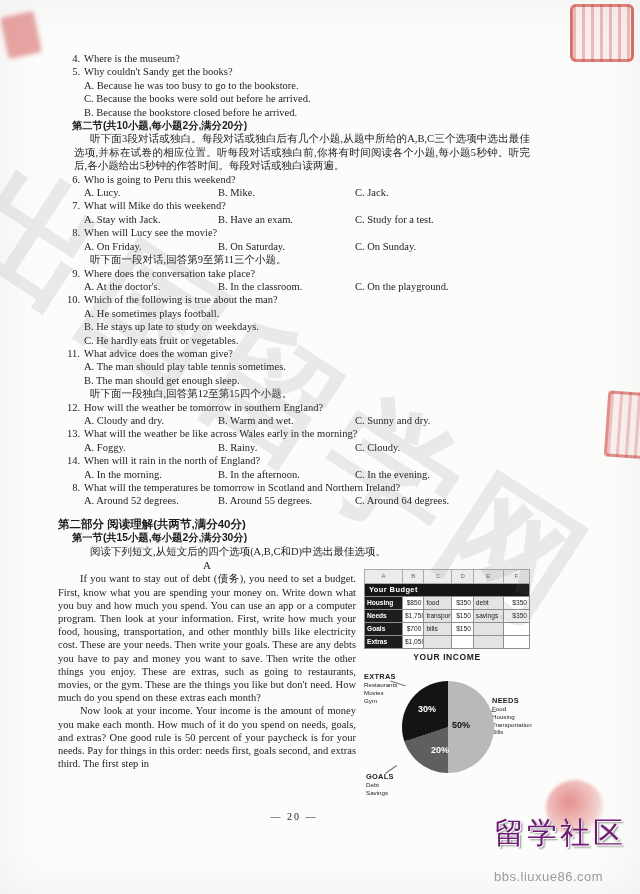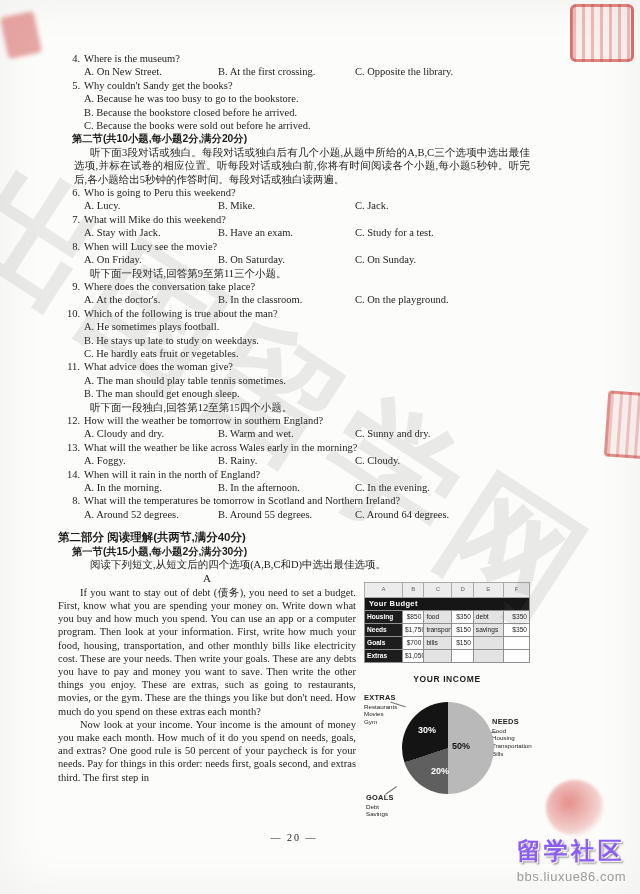--- a/index.html
+++ b/index.html
@@ -39,21 +39,21 @@
   
   table.budget { width:100%; border-collapse:collapse; table-layout:fixed; font-family:"Liberation Sans","DejaVu Sans",sans-serif; }
   table.budget th { border:1px solid #aaa; background:#ececec; color:#666; font-weight:normal; font-size:6px; height:9px; text-align:center; }
   table.budget td { border:1px solid #8f8f8f; font-size:6.6px; line-height:8px; padding:2px 2px; height:13px; overflow:hidden; white-space:nowrap; }
   table.budget td.title { background:#161616; color:#fff; font-size:7.5px; font-weight:bold; letter-spacing:.4px; padding:2px 4px; }
   table.budget td.c0 { background:#1d1d1d; color:#fff; font-weight:bold; }
   table.budget td.lab { background:#e3e3e3; }
   table.budget td.val { background:#fff; text-align:right; }
 
   
-  .pie-block { margin-top:10px; }
+  .pie-block { margin-top:2px; }
   .pie-title { text-align:center; font-family:"Liberation Sans","DejaVu Sans",sans-serif; font-weight:bold; font-size:8.5px; letter-spacing:.6px; }
   .pie-area { position:relative; height:134px; margin-top:4px; }
   .pie { position:absolute; left:38px; top:12px; width:92px; height:92px; border-radius:50%; }
   .pct { position:absolute; font-family:"Liberation Sans","DejaVu Sans",sans-serif; font-weight:bold; font-size:9px; }
   .pct-extras { left:16px; top:22px; color:#fff;text-align:right; }
   .pct-needs { left:50px; top:38px; color:#111; }
   .pct-goals { left:29px; top:63px; color:#fff; }
   .legend { position:absolute; font-family:"Liberation Sans","DejaVu Sans",sans-serif; font-size:6.2px; line-height:7.6px; color:#222; white-space:nowrap; }
   .legend b { display:block; font-size:7.4px; letter-spacing:.3px; margin-bottom:1px; }
   .legend-extras { left:0; top:4px; }
@@ -72,47 +72,42 @@
             letter-spacing:10px; white-space:nowrap; pointer-events:none; z-index:2; }
   .stamp { position:absolute; pointer-events:none; z-index:3; }
   .stamp-tl { left:4px; top:14px; width:34px; height:42px; background:rgba(205,60,55,.45); filter:blur(2px); border-radius:4px; transform:rotate(-12deg); }
   .stamp-tr { right:6px; top:4px; width:64px; height:58px; border:3px solid rgba(200,45,40,.55); border-radius:6px; filter:blur(.6px);
               background:repeating-linear-gradient(90deg, rgba(200,45,40,.32) 0 3px, rgba(220,90,80,.08) 3px 9px); }
   .stamp-mr { right:-14px; top:392px; width:48px; height:66px; border:3px solid rgba(200,45,40,.5); border-radius:4px; filter:blur(.7px); transform:rotate(4deg);
               background:repeating-linear-gradient(90deg, rgba(200,45,40,.28) 0 3px, rgba(220,90,80,.07) 3px 9px); }
   .stamp-br { right:36px; bottom:58px; width:58px; height:56px; border-radius:50%; filter:blur(1.5px);
               background:radial-gradient(ellipse at 40% 40%, rgba(210,55,50,.55), rgba(210,55,50,.22) 60%, transparent 75%); }
   .brand { position:absolute; right:14px; bottom:10px; z-index:4; }
-  .brand-name { font-family:"Liberation Sans","DejaVu Sans",sans-serif; font-weight:bold; font-size:24px; color:#8b5cf6;
+  .brand-name { font-family:"Liberation Sans","DejaVu Sans",sans-serif; font-weight:normal; font-size:30px; color:#701a75;
                 letter-spacing:3px; text-shadow:1px 1px 0 #fff, 2px 2px 2px #858585; }
-  .brand-url { font-family:"Liberation Sans","DejaVu Sans",sans-serif; font-size:13px; color:#9a9a9a; letter-spacing:.5px; margin-top:2px; }
+  .brand-url { font-family:"Liberation Sans","DejaVu Sans",sans-serif; font-size:13px; color:#9a9a9a; letter-spacing:.5px; margin-top:15px; }
 </style>
 </head>
 <body>
 
 <div class="page">
   <div class="content">
 
     <div id="listening-blocks">
         <div class="q-line">
           <span class="q-num">4.</span>
           <span class="q-body">Where is the museum?</span>
         </div>
-        <div class="opt-row">
-          <span class="opt opt-a">A. On New Street.</span>
-          <span class="opt opt-b">B. At the first crossing.</span>
-          <span class="opt opt-c">C. Opposite the library.</span>
-        </div>
         <div class="q-line">
           <span class="q-num">5.</span>
           <span class="q-body">Why couldn't Sandy get the books?</span>
         </div>
         <div class="opt-stacked">A. Because he was too busy to go to the bookstore.</div>
+        <div class="opt-stacked">C. Because the books were sold out before he arrived.</div>
         <div class="opt-stacked">B. Because the bookstore closed before he arrived.</div>
-        <div class="opt-stacked">C. Because the books were sold out before he arrived.</div>
         <div class="sec-head">第二节(共10小题,每小题2分,满分20分)</div>
         <div class="instr-para">听下面3段对话或独白。每段对话或独白后有几个小题,从题中所给的A,B,C三个选项中选出最佳选项,并标在试卷的相应位置。听每段对话或独白前,你将有时间阅读各个小题,每小题5秒钟。听完后,各小题给出5秒钟的作答时间。每段对话或独白读两遍。</div>
         <div class="q-line">
           <span class="q-num">6.</span>
           <span class="q-body">Who is going to Peru this weekend?</span>
         </div>
         <div class="opt-row">
           <span class="opt opt-a">A. Lucy.</span>
           <span class="opt opt-b">B. Mike.</span>
           <span class="opt opt-c">C. Jack.</span>

